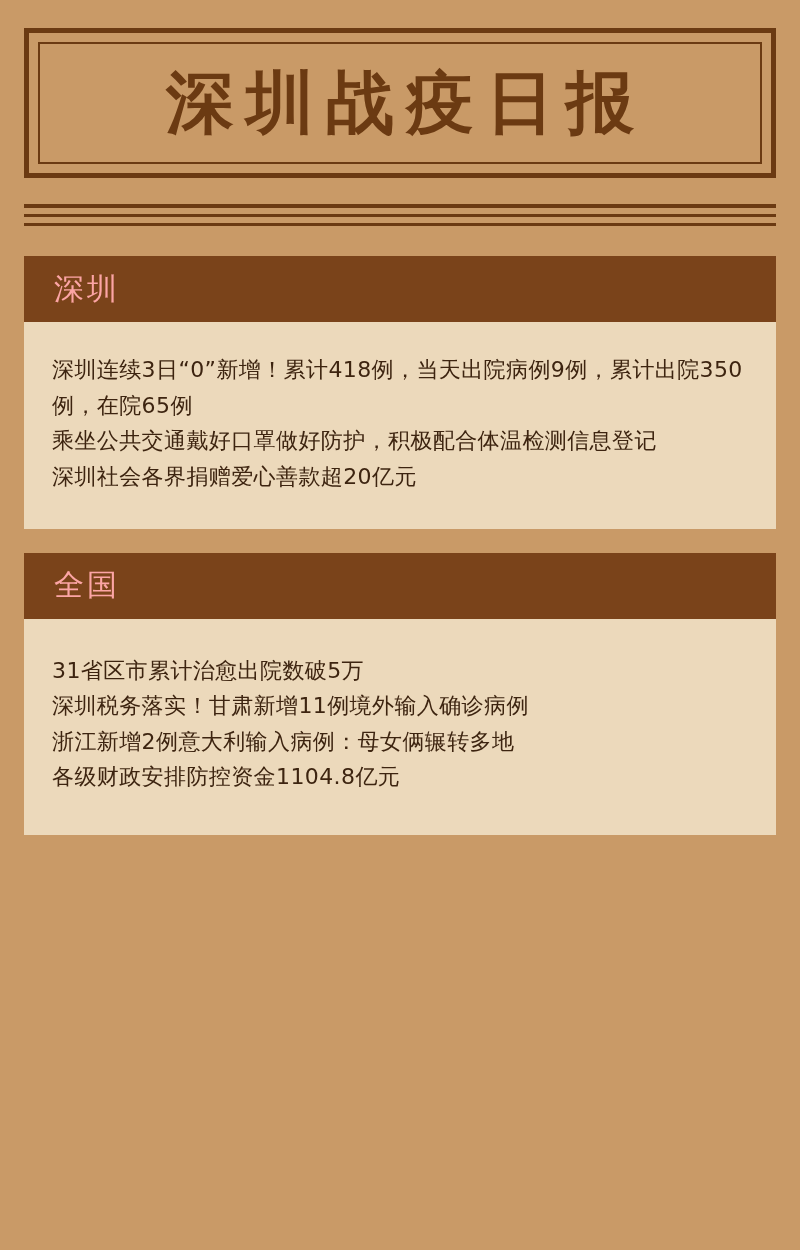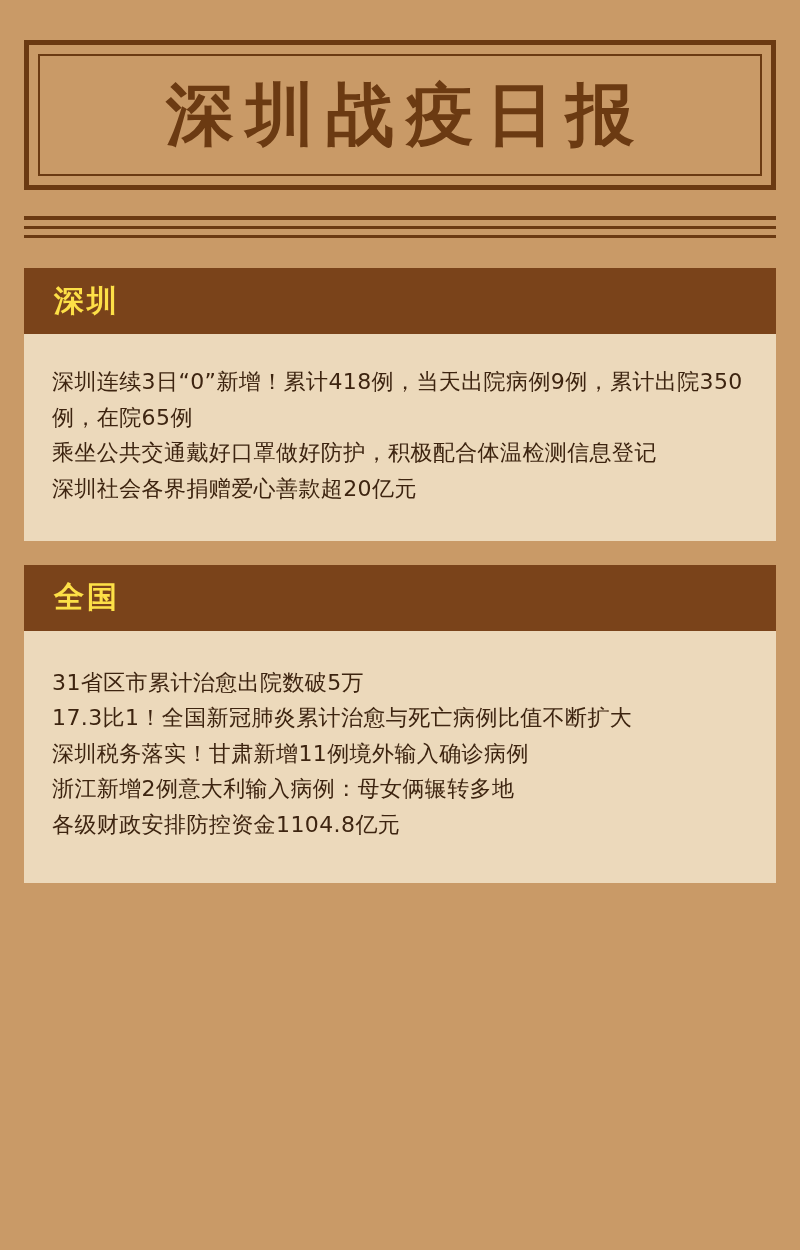--- a/index.html
+++ b/index.html
@@ -12,21 +12,21 @@
     background: #c99a67;
     font-family: "Liberation Sans", "DejaVu Sans", sans-serif;
     overflow: hidden;
   }
   .poster {
     position: relative;
     width: 800px;
     height: 1250px;
     background: #c99a67;
     box-sizing: border-box;
-    padding: 40px 24px 0 24px;
+    padding: 28px 24px 0 24px;
   }
 
   
   .header-frame {
     position: relative;
     height: 150px;
     border: 5px solid #6b3a12;
     background: #c99a67;
     box-sizing: border-box;
   }
@@ -76,23 +76,23 @@
   }
   .panel-head {
     background: #7a431a;
     height: 66px;
     display: flex;
     align-items: center;
     padding-left: 30px;
     box-sizing: border-box;
   }
   .panel-head-text {
-    color: #fde047;
+    color: #fca5a5;
     font-size: 30px;
-    font-weight: bold;
+    font-weight: normal;
     letter-spacing: 3px;
     font-family: "DejaVu Sans", "Liberation Sans", sans-serif;
   }
   .panel-body {
     padding: 30px 28px 34px 28px;
   }
   .panel-body .line {
     color: #3d2410;
     font-size: 22px;
     line-height: 1.62;
@@ -130,20 +130,19 @@
       <div class="line">深圳社会各界捐赠爱心善款超20亿元</div>
     </div>
   </div>
 
   <div class="panel national">
     <div class="panel-head">
       <span class="panel-head-text">全国</span>
     </div>
     <div class="panel-body">
       <div class="line">31省区市累计治愈出院数破5万</div>
-      <div class="line">17.3比1！全国新冠肺炎累计治愈与死亡病例比值不断扩大</div>
       <div class="line">深圳税务落实！甘肃新增11例境外输入确诊病例</div>
       <div class="line">浙江新增2例意大利输入病例：母女俩辗转多地</div>
       <div class="line">各级财政安排防控资金1104.8亿元</div>
     </div>
   </div>
 
 </div>
 
 </body></html>

